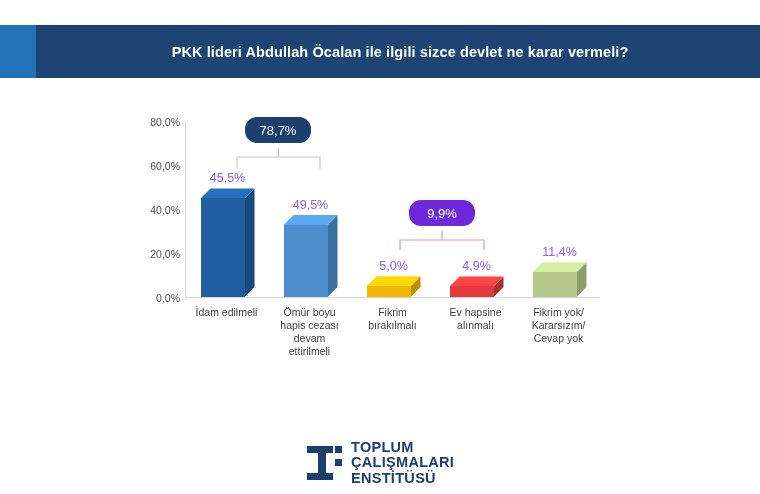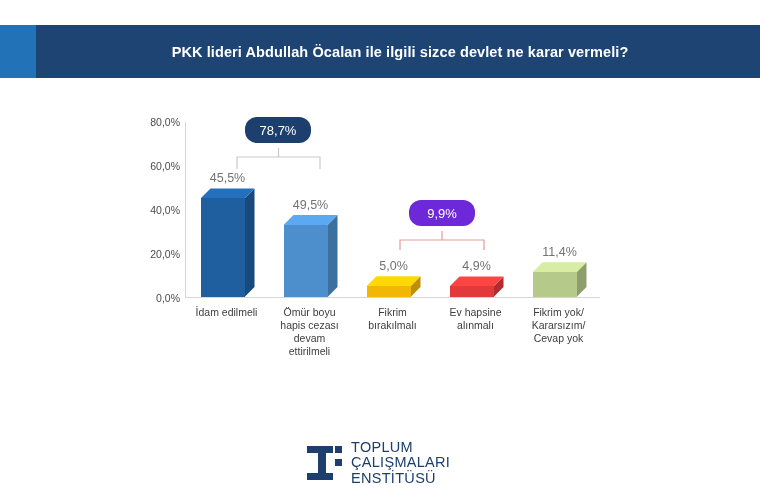--- a/index.html
+++ b/index.html
@@ -95,21 +95,21 @@
   .bar-front {
     position: absolute;
     bottom: 0;
     left: 0;
     width: 44px;
   }
 
   .dlabel {
     position: absolute;
     font-size: 12.5px;
-    color: #737373;
+    color: #8b5cf6;
     white-space: nowrap;
     text-align: center;
   }
 
   
   .badge {
     position: absolute;
     border-radius: 12px;
     color: #ffffff;
     font-size: 13px;
@@ -162,21 +162,21 @@
   }
   #logo-mark {
     width: 40px;
     height: 40px;
     flex: 0 0 40px;
   }
   #logo-text {
     margin-left: 6px;
     color: #1d3f6e;
     font-size: 14.5px;
-    font-weight: normal;
+    font-weight: bold;
     line-height: 15.5px;
     letter-spacing: .3px;
   }
   #logo-text div { white-space: nowrap; }
 </style>
 </head>
 <body>
 
 <div id="header-band"></div>
 <div id="header-accent"></div>

